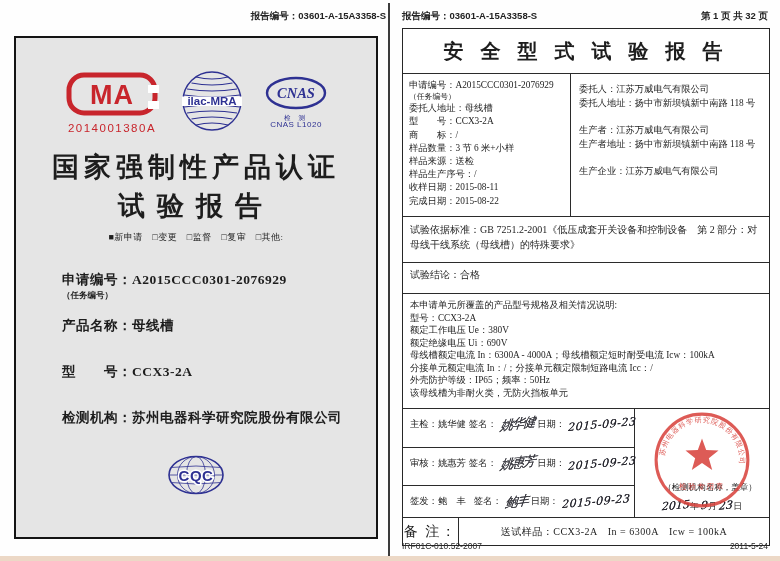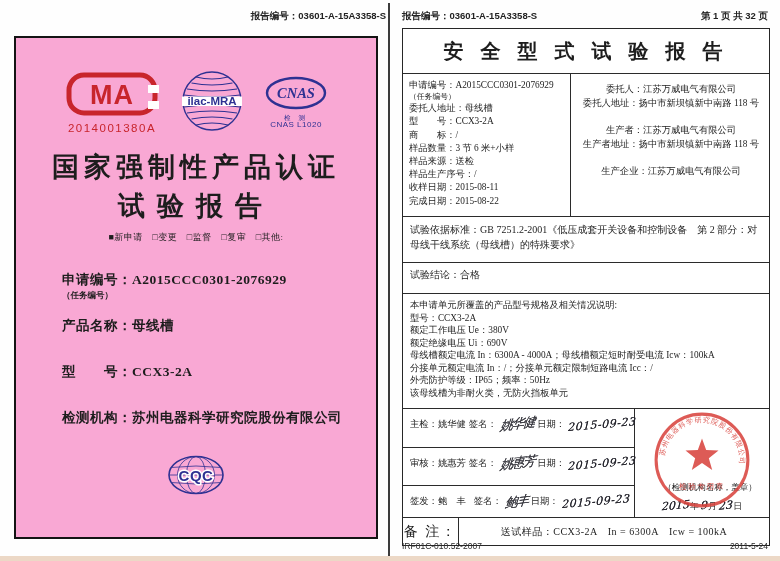--- a/index.html
+++ b/index.html
@@ -4,21 +4,21 @@
 <style>
   html,body{margin:0;padding:0;background:#f4f3f0;}
   .canvas{position:relative;width:780px;height:561px;background:#fefefe;overflow:hidden;
           font-family:"Liberation Serif","DejaVu Serif",serif;color:#1d1d1d;}
   .scan-strip{position:absolute;left:0;bottom:0;width:780px;height:5px;background:#ecd8c6;}
   .page-divider{position:absolute;left:388px;top:3px;width:2px;height:553px;background:#3c3c3c;}
 
   
   .lp-header{position:absolute;top:10px;left:14px;width:372px;text-align:right;
              font-family:"Liberation Sans",sans-serif;font-size:9.5px;font-weight:bold;color:#222;}
-  .left-page{position:absolute;left:14px;top:36px;width:360px;height:499px;border:2px solid #141414;background:#f9a8d4;}
+  .left-page{position:absolute;left:14px;top:36px;width:360px;height:499px;border:2px solid #141414;background:#e5e5e5;}
   .lp-logos{margin-top:32px;display:flex;justify-content:center;align-items:center;gap:22px;}
   .logo-block{text-align:center;line-height:1.1;}
   .cma-number{color:#c8252c;font-family:"Liberation Sans",sans-serif;font-size:11.5px;letter-spacing:1.5px;margin-top:1px;}
   .cnas-sub1{color:#2e3192;font-size:6.5px;letter-spacing:3px;margin-top:1px;font-family:"Liberation Sans",sans-serif;}
   .cnas-sub2{color:#2e3192;font-size:8px;letter-spacing:.5px;font-family:"Liberation Sans",sans-serif;}
   .lp-title1{margin-top:13px;text-align:center;font-size:27px;font-weight:bold;letter-spacing:5px;}
   .lp-title2{text-align:center;font-size:27px;font-weight:bold;letter-spacing:12px;margin-top:3px;}
   .lp-checkline{text-align:center;font-size:9px;font-weight:normal;margin-top:7px;letter-spacing:.5px;}
   .lp-fields{margin:27px 0 0 46px;}
   .lp-field{font-size:13.5px;font-weight:bold;margin-bottom:28px;letter-spacing:.5px;}
@@ -29,21 +29,21 @@
   
   .rp-header{position:absolute;left:402px;top:10px;width:366px;display:flex;justify-content:space-between;
              font-family:"Liberation Sans",sans-serif;font-size:9.5px;font-weight:bold;color:#222;}
   .rp-table{position:absolute;left:402px;top:28px;width:366px;border:1.5px solid #262626;background:#fff;}
   .trow{border-top:1px solid #2b2b2b;}
   .rp-title{height:44px;display:flex;align-items:center;justify-content:center;
             font-size:20px;font-weight:bold;letter-spacing:6px;}
   .rp-info{height:142px;display:flex;}
   .rp-info-left{width:156px;border-right:1px solid #2b2b2b;padding:5px 5px 0 6px;font-size:9.3px;line-height:13.2px;}
   .rp-info-left .small{font-size:7.8px;line-height:10px;}
-  .rp-info-right{flex:1;padding:8px 6px 0 8px;font-size:9.3px;line-height:14px;text-align:center;}
+  .rp-info-right{flex:1;padding:8px 6px 0 8px;font-size:9.3px;line-height:14px;}
   .rp-info-right .gap-top{margin-top:13px;}
   .rp-standard{height:40px;padding:5px 7px 0 7px;font-size:10px;line-height:15px;}
   .rp-conclusion{height:25px;padding:5px 7px 0 7px;font-size:10px;}
   .rp-coverage{height:109px;padding:5px 7px 0 7px;font-size:9.3px;line-height:12.5px;}
   .rp-sign{height:108px;display:flex;}
   .sign-left{width:231px;border-right:1px solid #2b2b2b;display:flex;flex-direction:column;gap:7px;}
   .sign-row{flex:1;display:flex;align-items:center;padding:0 4px 0 7px;font-size:9.3px;gap:3px;white-space:nowrap;}
   .sign-row + .sign-row{border-top:1px solid #2b2b2b;}
   .sign-role{width:66px;}
   .stamp-cell{flex:1;position:relative;}

